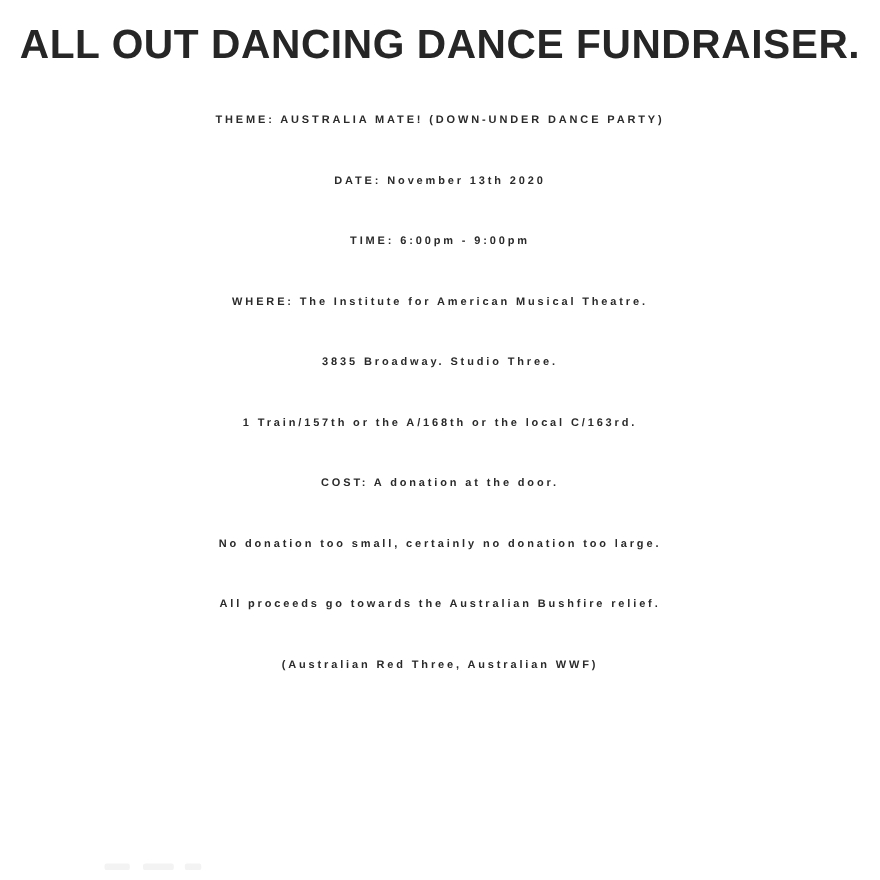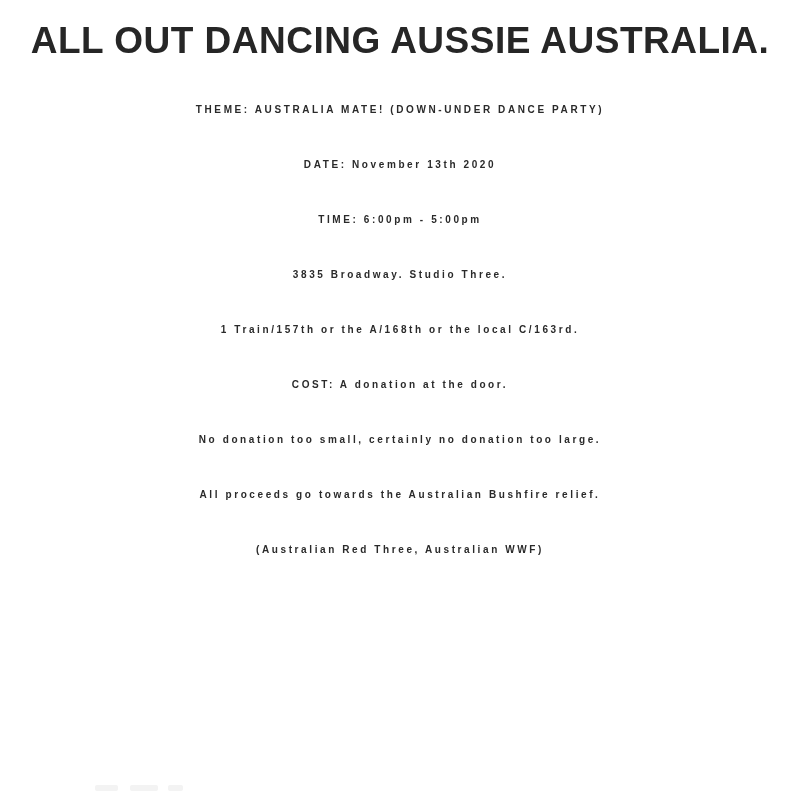--- a/index.html
+++ b/index.html
@@ -54,26 +54,27 @@
   }
   .artifact.a1 { left: 95px;  top: 785px; width: 23px; }
   .artifact.a2 { left: 130px; top: 785px; width: 28px; }
   .artifact.a3 { left: 168px; top: 785px; width: 15px; }
 </style>
 </head>
 <body>
 
 <div class="flyer">
 
-  <h1 class="title">ALL OUT DANCING AUSSIE AUSTRALIA.</h1>
+  <h1 class="title">ALL OUT DANCING DANCE FUNDRAISER.</h1>
 
   <div class="lines">
     <div class="line">THEME: AUSTRALIA MATE! (DOWN-UNDER DANCE PARTY)</div>
     <div class="line">DATE: November 13th 2020</div>
-    <div class="line">TIME: 6:00pm - 5:00pm</div>
+    <div class="line">TIME: 6:00pm - 9:00pm</div>
+    <div class="line">WHERE: The Institute for American Musical Theatre.</div>
     <div class="line">3835 Broadway. Studio Three.</div>
     <div class="line">1 Train/157th or the A/168th or the local C/163rd.</div>
     <div class="line">COST: A donation at the door.</div>
     <div class="line">No donation too small, certainly no donation too large.</div>
     <div class="line">All proceeds go towards the Australian Bushfire relief.</div>
     <div class="line">(Australian Red Three, Australian WWF)</div>
   </div>
 
   <div class="artifact a1"></div>
   <div class="artifact a2"></div>

